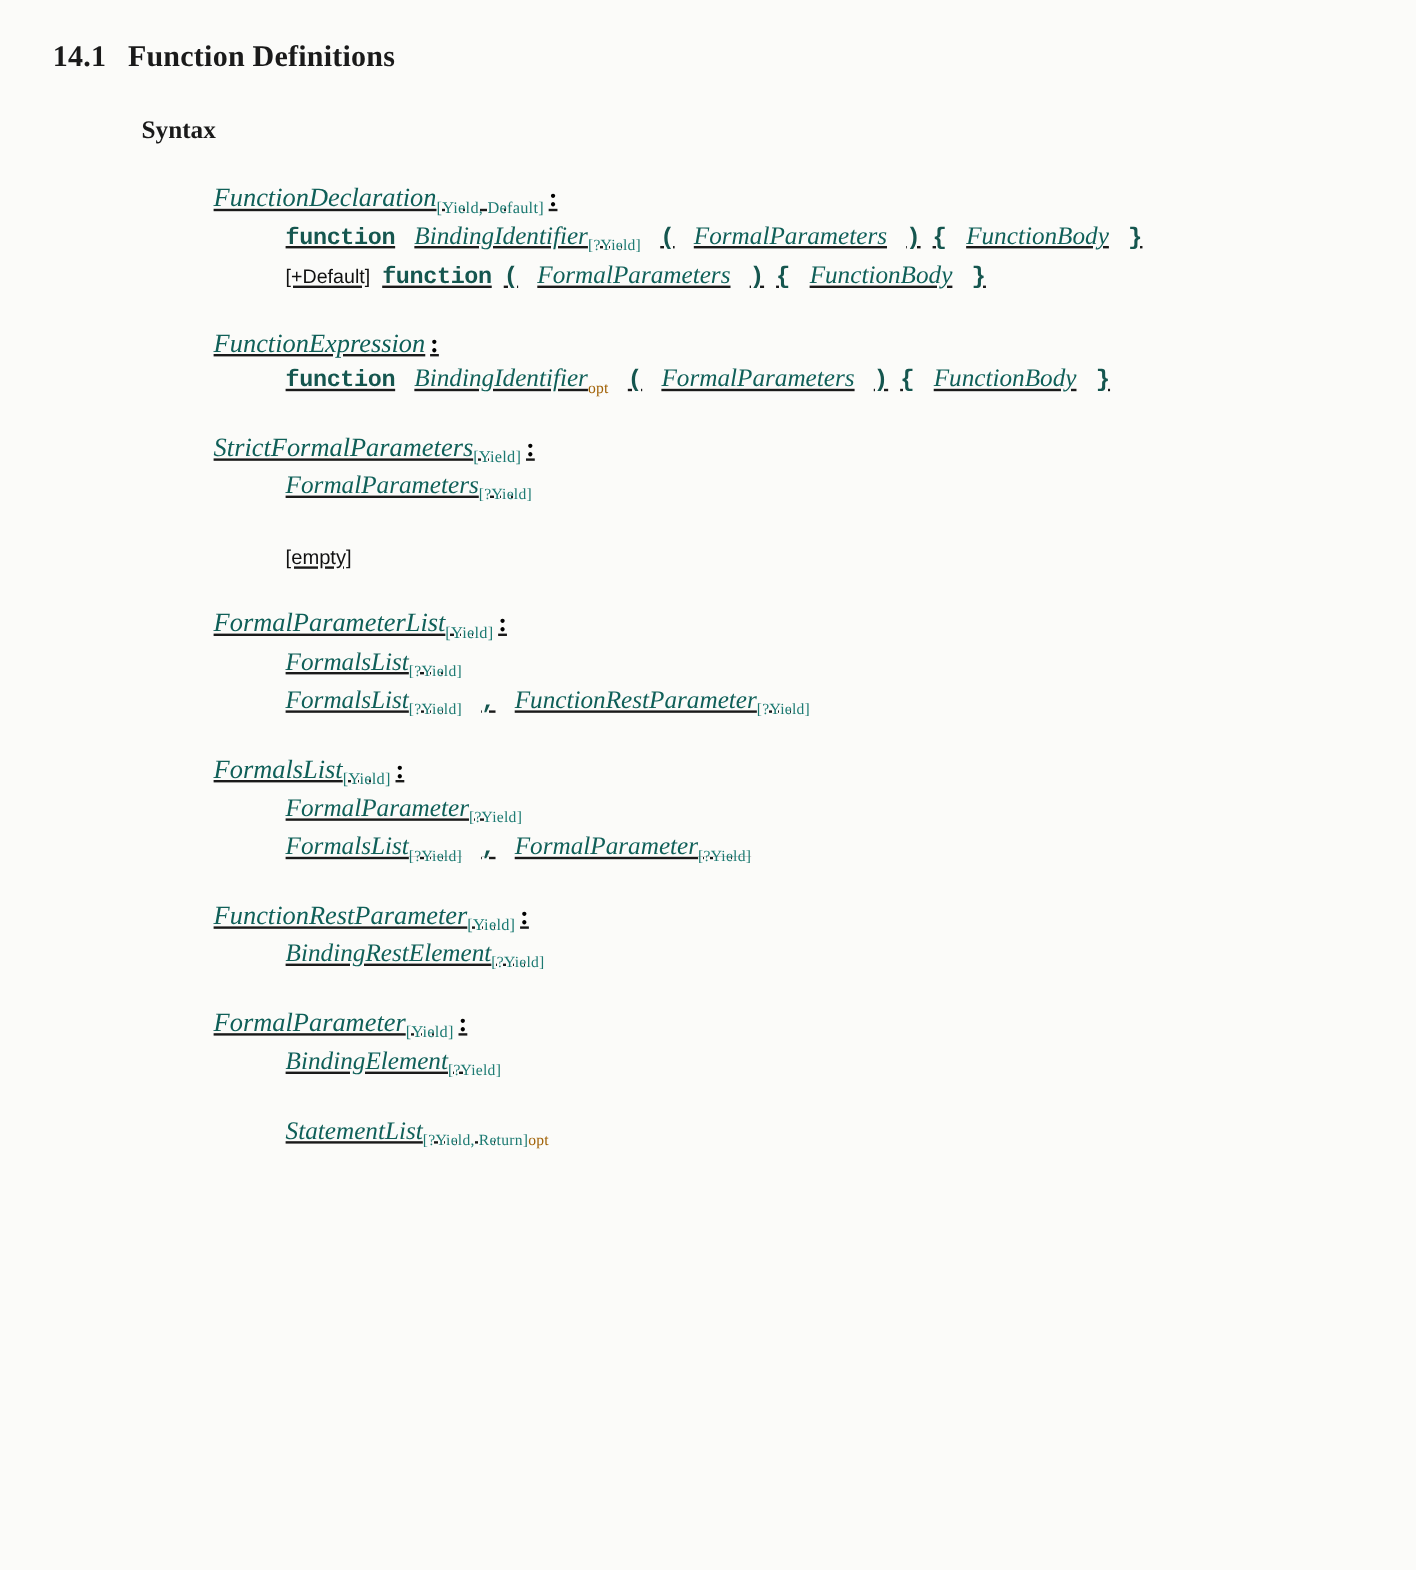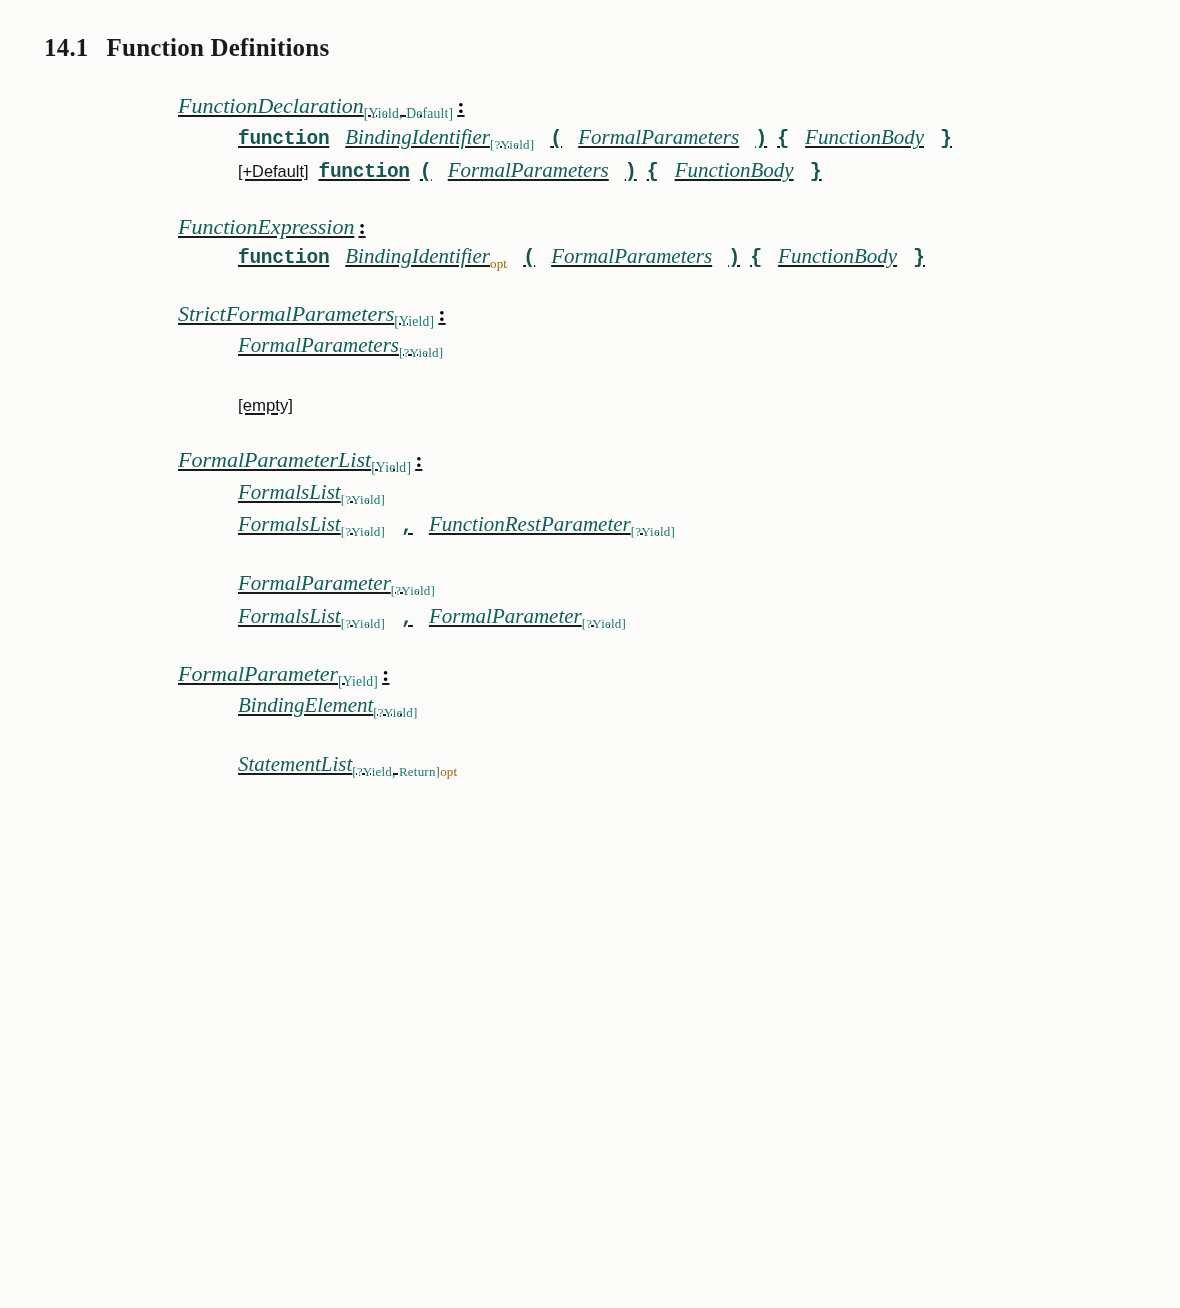--- a/index.html
+++ b/index.html
@@ -119,20 +119,21 @@
 </style>
 </head>
 <body>
 
 <div class="page">
 
   <h1 class="section-title">
     <span class="num">14.1</span><span>Function Definitions</span>
   </h1>
 
+  <h2 class="subhead">Syntax</h2>
 
   <div class="productions">
       <div class="production">
         <div class="lhs"><span class="nt gnt">FunctionDeclaration</span><span class="sub">[Yield, Default]</span><span class="colon">:</span></div>
         <div class="rhs"><span class="kw"><span>function</span></span><span class="sp-wide"></span><span class="nt gnt"><span>BindingIdentifier</span><span class="sub">[?Yield]</span></span><span class="sp-wide"></span><span class="punct"><span>(</span></span><span class="sp-wide"></span><span class="nt gnt"><span>FormalParameters</span></span><span class="sp-wide"></span><span class="punct"><span>)</span></span><span class="sp"></span><span class="punct"><span>{</span></span><span class="sp-wide"></span><span class="nt gnt"><span>FunctionBody</span></span><span class="sp-wide"></span><span class="punct"><span>}</span></span></div>
         <div class="rhs"><span class="cond"><span>[+Default]</span></span><span class="sp"></span><span class="kw"><span>function</span></span><span class="sp"></span><span class="punct"><span>(</span></span><span class="sp-wide"></span><span class="nt gnt"><span>FormalParameters</span></span><span class="sp-wide"></span><span class="punct"><span>)</span></span><span class="sp"></span><span class="punct"><span>{</span></span><span class="sp-wide"></span><span class="nt gnt"><span>FunctionBody</span></span><span class="sp-wide"></span><span class="punct"><span>}</span></span></div>
       </div>
       <div class="production">
         <div class="lhs"><span class="nt gnt">FunctionExpression</span><span class="colon">:</span></div>
         <div class="rhs"><span class="kw"><span>function</span></span><span class="sp-wide"></span><span class="nt gnt"><span>BindingIdentifier</span><span class="sub-opt">opt</span></span><span class="sp-wide"></span><span class="punct"><span>(</span></span><span class="sp-wide"></span><span class="nt gnt"><span>FormalParameters</span></span><span class="sp-wide"></span><span class="punct"><span>)</span></span><span class="sp"></span><span class="punct"><span>{</span></span><span class="sp-wide"></span><span class="nt gnt"><span>FunctionBody</span></span><span class="sp-wide"></span><span class="punct"><span>}</span></span></div>
@@ -143,22 +144,27 @@
       </div>
       <div class="production">
         <div class="rhs"><span class="empty"><span>[empty]</span></span></div>
       </div>
       <div class="production">
         <div class="lhs"><span class="nt gnt">FormalParameterList</span><span class="sub">[Yield]</span><span class="colon">:</span></div>
         <div class="rhs"><span class="nt gnt"><span>FormalsList</span><span class="sub">[?Yield]</span></span></div>
         <div class="rhs"><span class="nt gnt"><span>FormalsList</span><span class="sub">[?Yield]</span></span><span class="sp-wide"></span><span class="punct"><span>,</span></span><span class="sp-wide"></span><span class="nt gnt"><span>FunctionRestParameter</span><span class="sub">[?Yield]</span></span></div>
       </div>
       <div class="production">
+        <div class="lhs"><span class="nt gnt">FormalsList</span><span class="sub">[Yield]</span><span class="colon">:</span></div>
         <div class="rhs"><span class="nt gnt"><span>FormalParameter</span><span class="sub">[?Yield]</span></span></div>
         <div class="rhs"><span class="nt gnt"><span>FormalsList</span><span class="sub">[?Yield]</span></span><span class="sp-wide"></span><span class="punct"><span>,</span></span><span class="sp-wide"></span><span class="nt gnt"><span>FormalParameter</span><span class="sub">[?Yield]</span></span></div>
+      </div>
+      <div class="production">
+        <div class="lhs"><span class="nt gnt">FunctionRestParameter</span><span class="sub">[Yield]</span><span class="colon">:</span></div>
+        <div class="rhs"><span class="nt gnt"><span>BindingRestElement</span><span class="sub">[?Yield]</span></span></div>
       </div>
       <div class="production">
         <div class="lhs"><span class="nt gnt">FormalParameter</span><span class="sub">[Yield]</span><span class="colon">:</span></div>
         <div class="rhs"><span class="nt gnt"><span>BindingElement</span><span class="sub">[?Yield]</span></span></div>
       </div>
       <div class="production">
         <div class="rhs"><span class="nt gnt"><span>StatementList</span><span class="sub">[?Yield, Return]</span><span class="sub-opt">opt</span></span></div>
       </div>
     </div>
 

